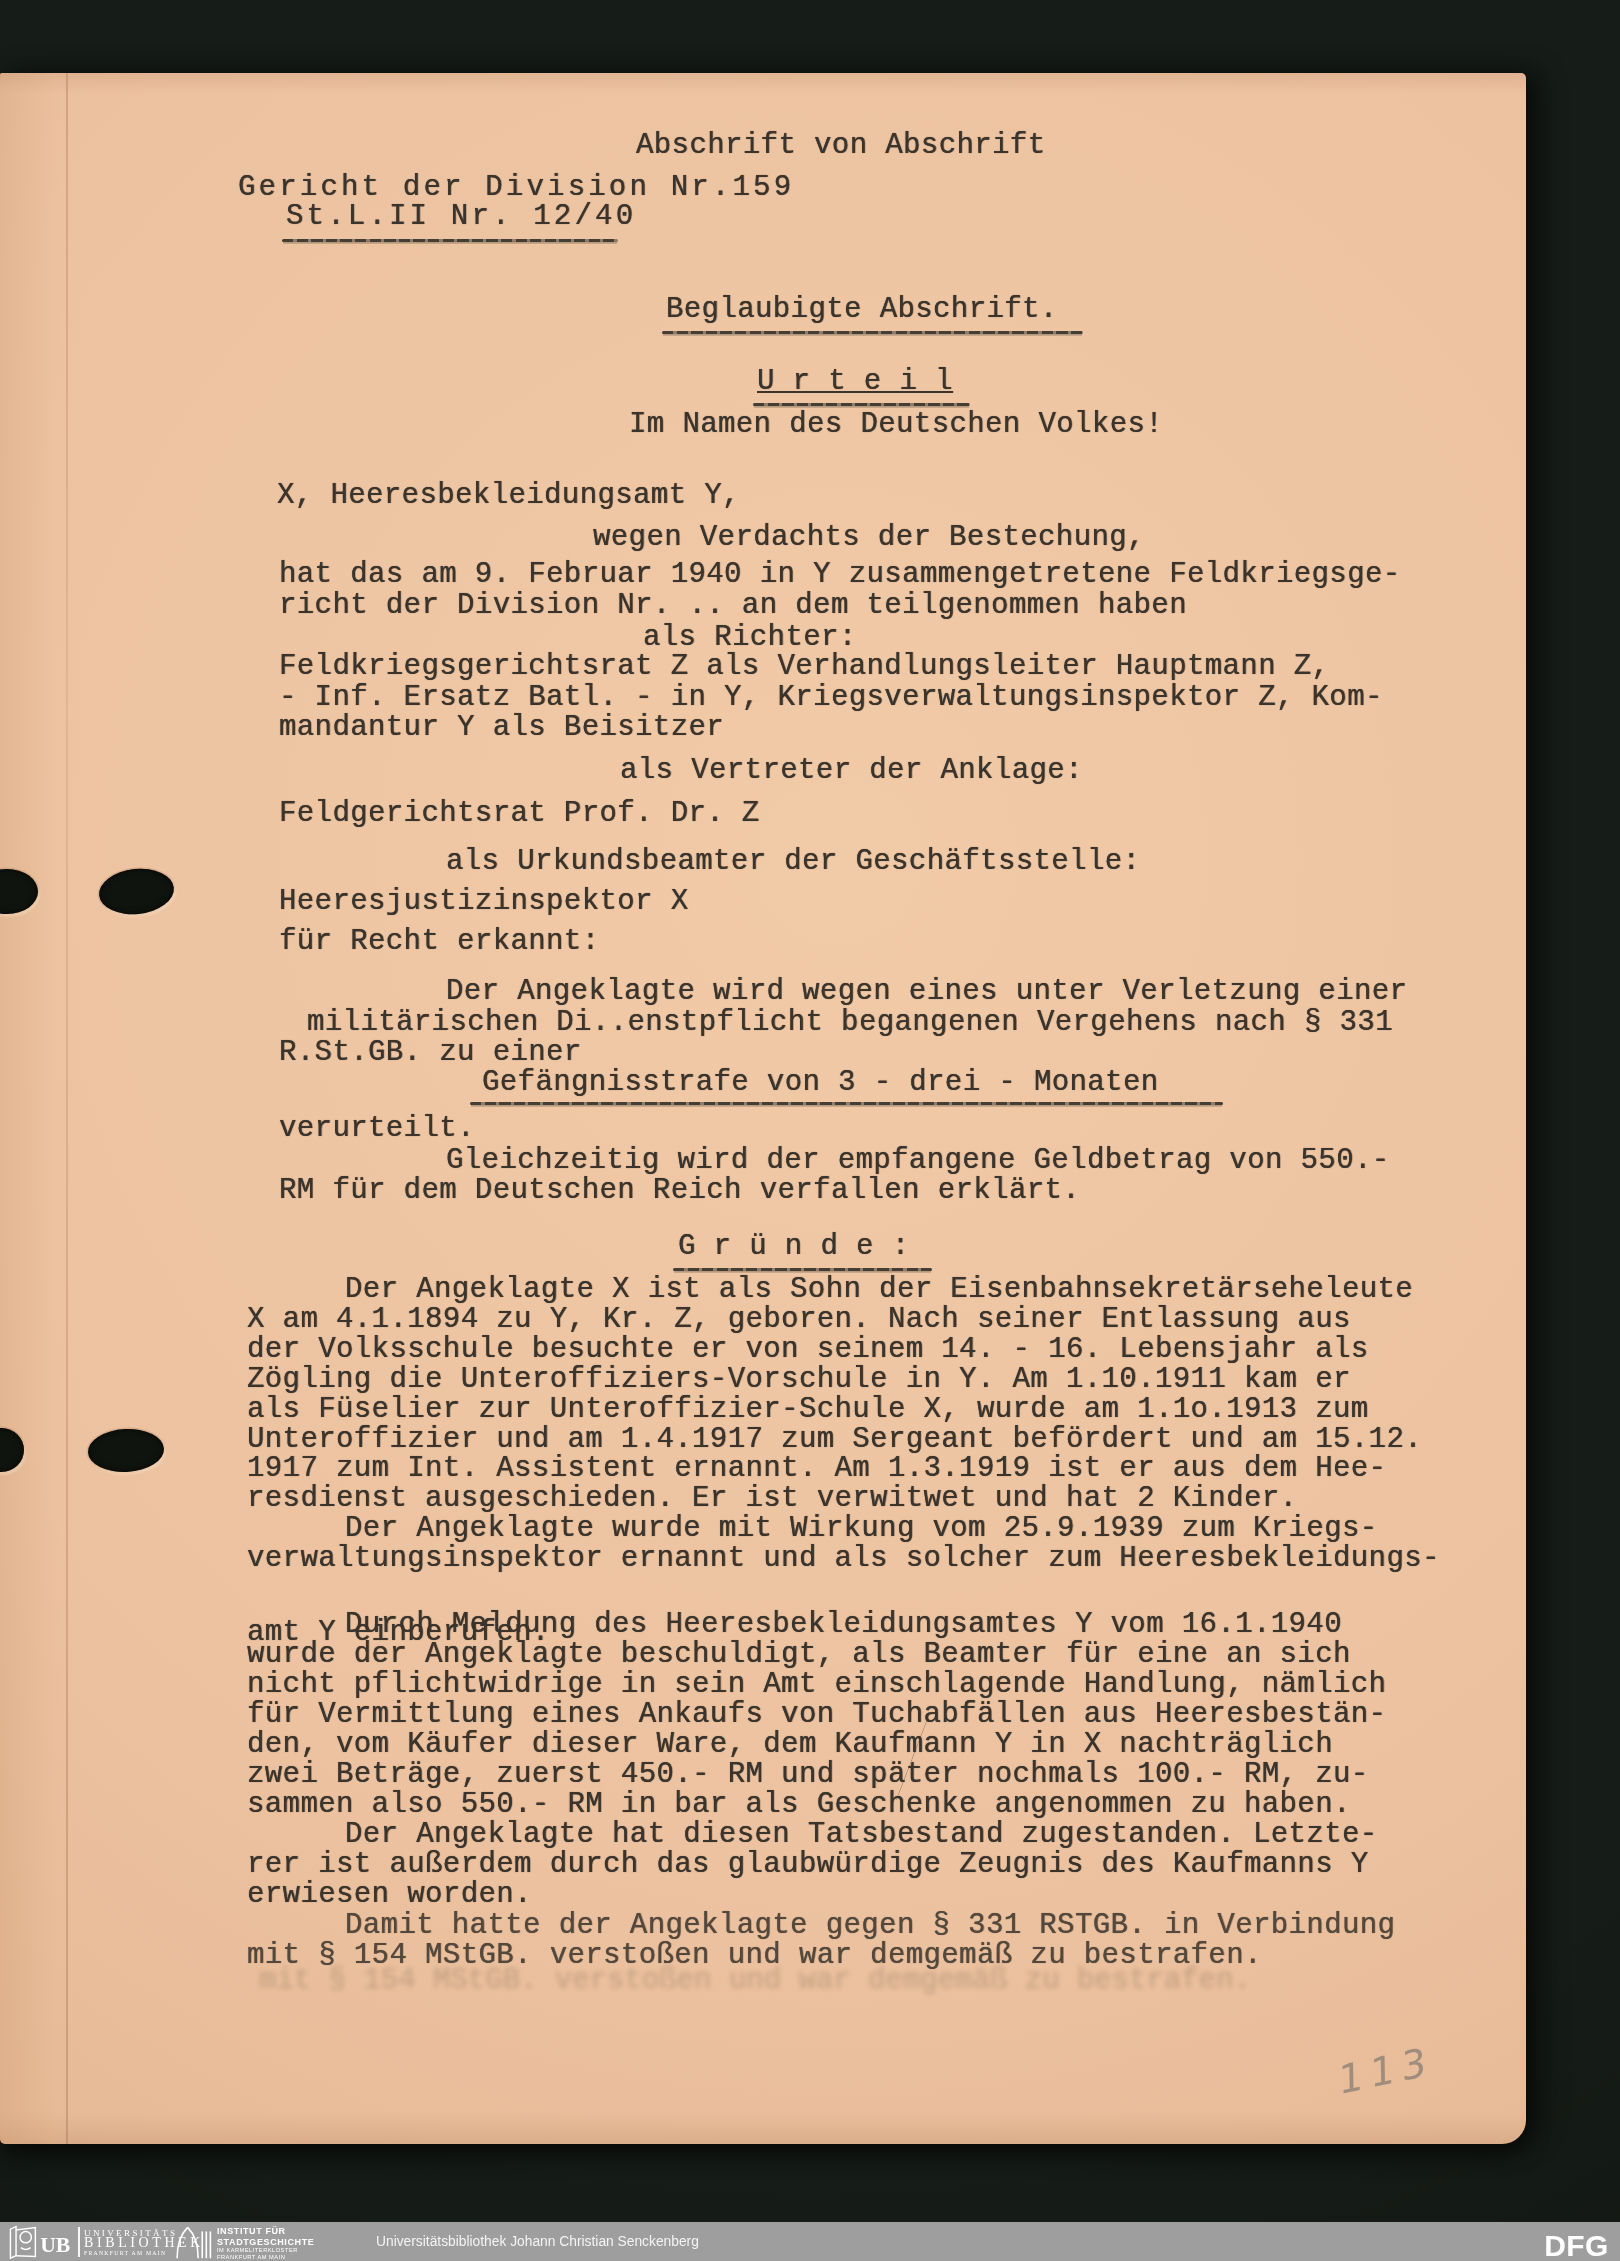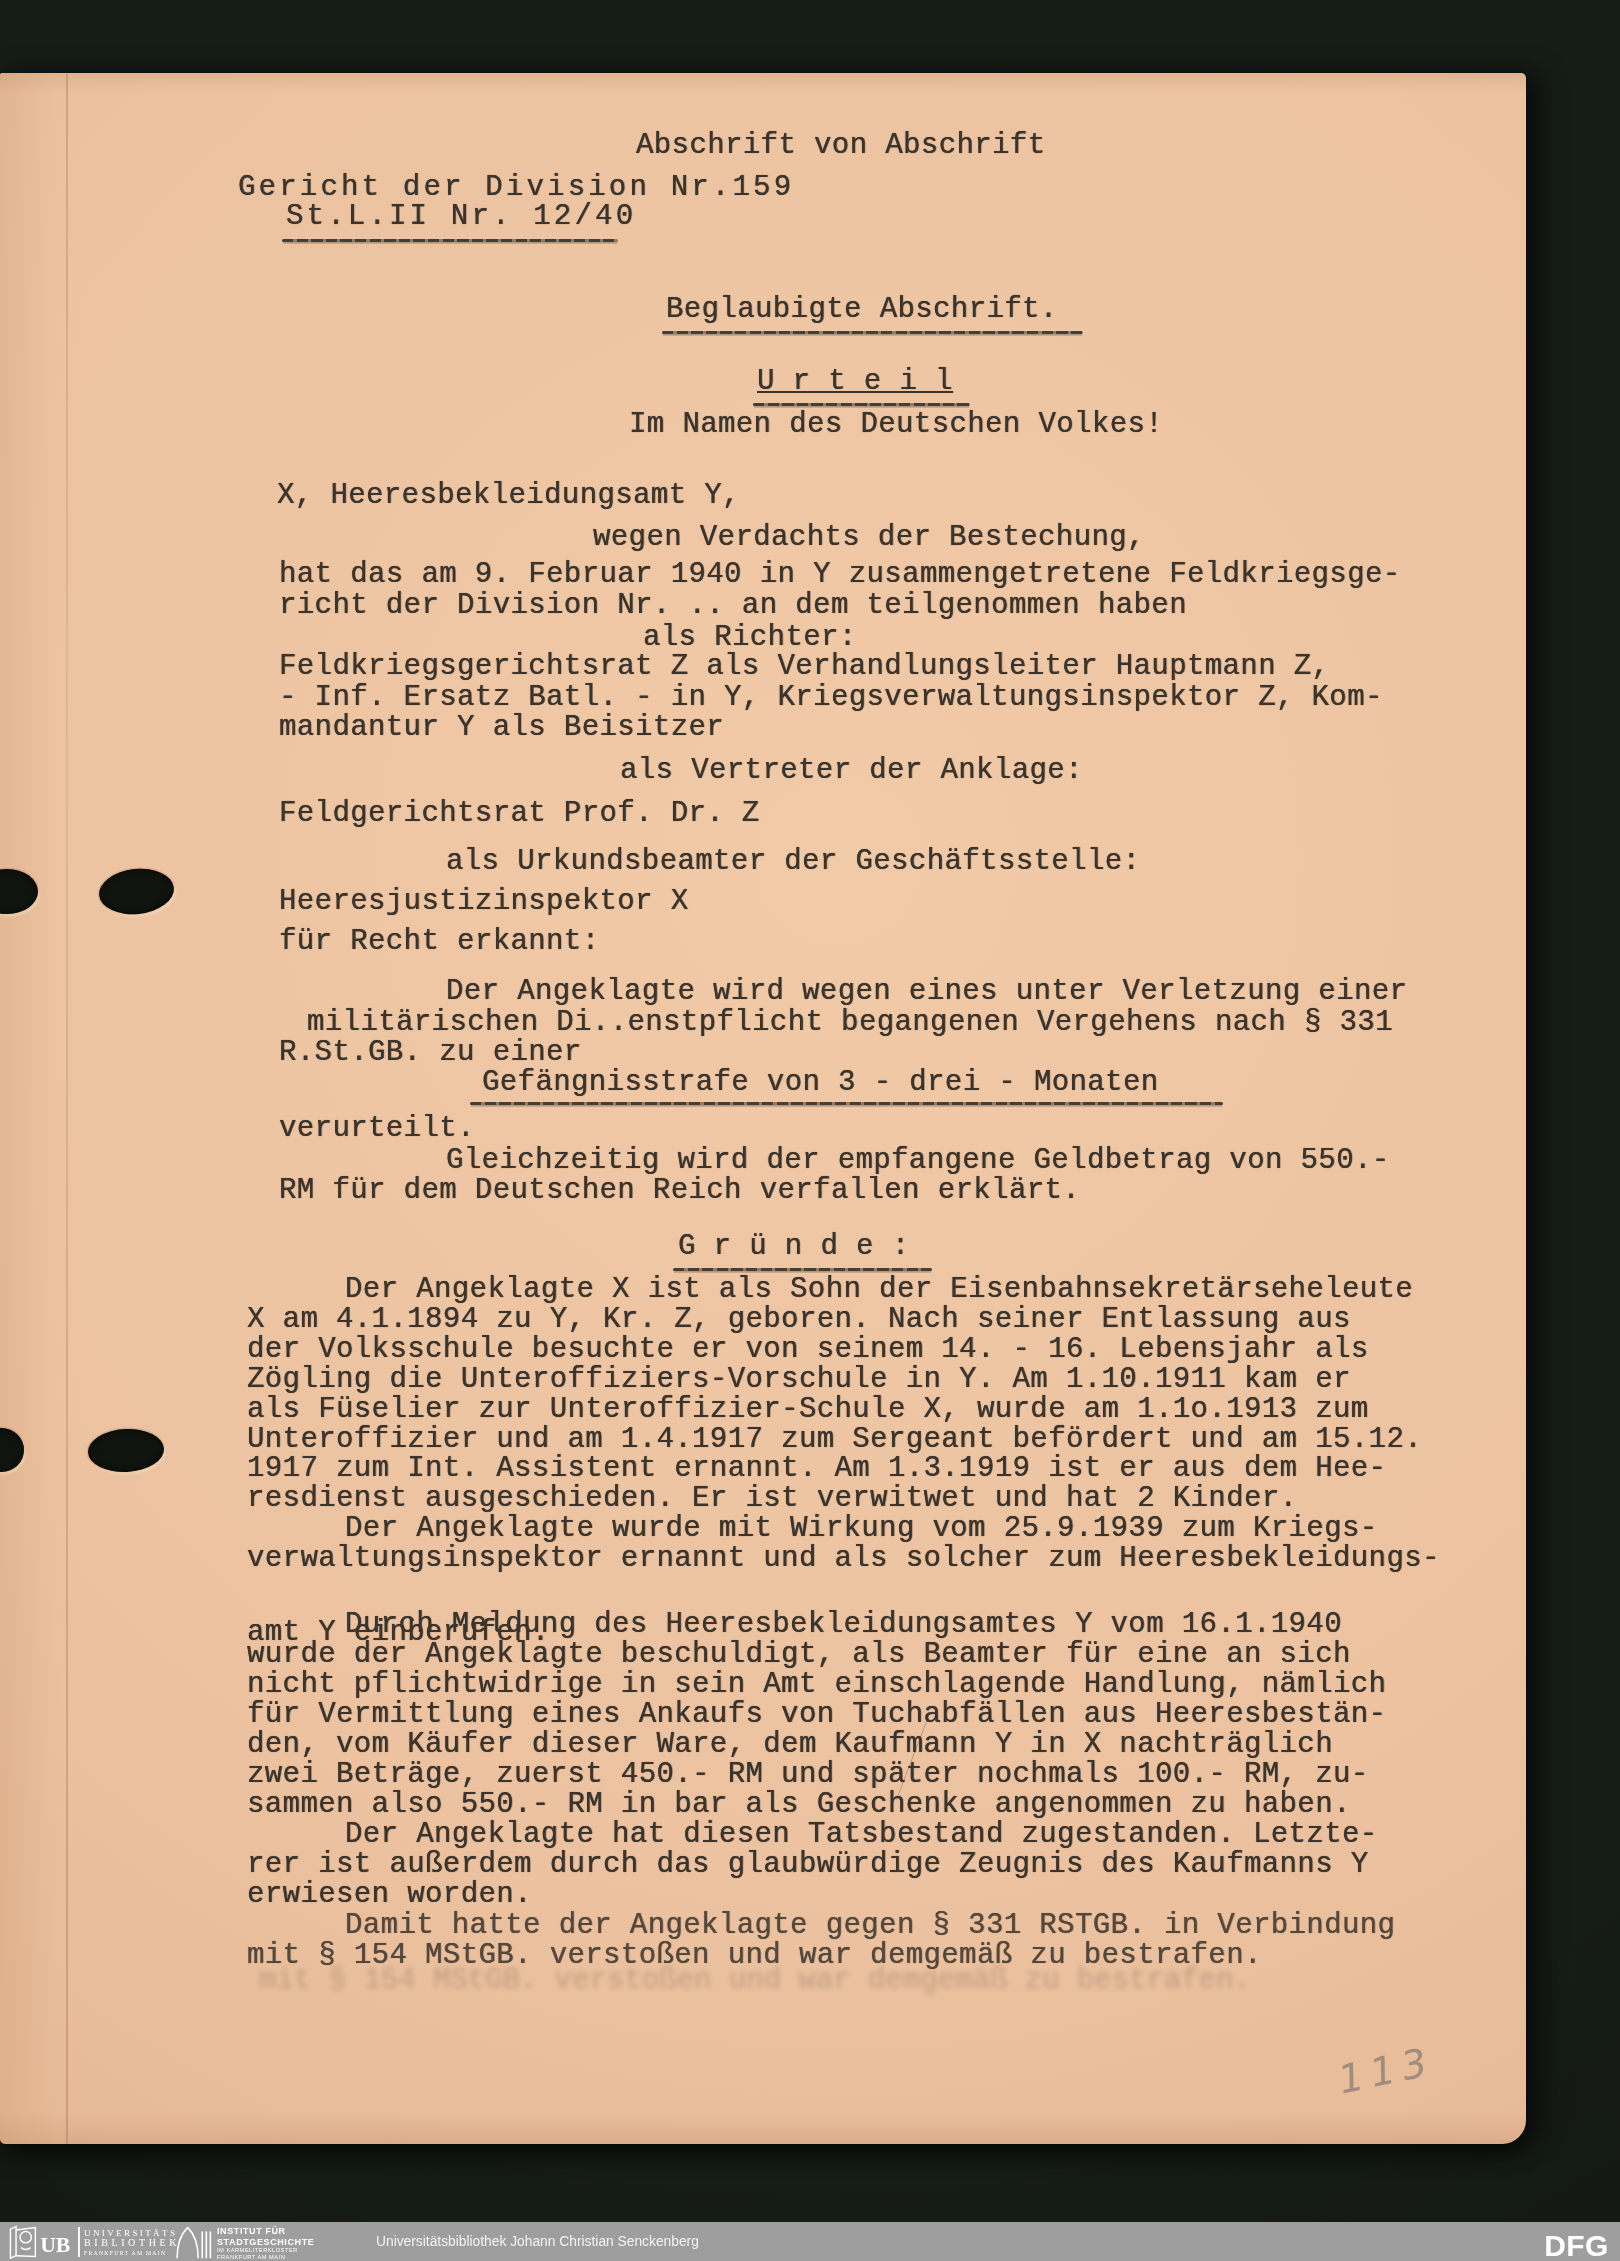--- a/index.html
+++ b/index.html
@@ -69,21 +69,21 @@
   
   footer{
     position:absolute;left:0;top:2222px;width:1620px;height:40px;
     background:#9e9e9e;
   }
   footer *{color:#fff;}
   .ub-emblem{position:absolute;left:8px;top:3.2px;}
   .footer-divider{position:absolute;left:78px;top:4.9px;width:1.6px;height:30px;background:rgba(255,255,255,.92);}
   .ub-text{position:absolute;left:84px;top:5.7px;font-family:"Liberation Serif", serif;}
   .ub-text .l1{font-size:9px;letter-spacing:2.4px;line-height:10.5px;}
-  .ub-text .l2{font-size:10px;letter-spacing:3.6px;line-height:10.5px;}
+  .ub-text .l2{font-size:14px;letter-spacing:3.6px;line-height:10.5px;}
   .ub-text .l3{font-size:5.7px;letter-spacing:1.3px;line-height:8px;}
   .ifs-emblem{position:absolute;left:173px;top:2.4px;}
   .ifs-text{position:absolute;left:217px;top:4px;font-family:"Liberation Sans", sans-serif;}
   .ifs-text .l1{font-size:9px;font-weight:bold;letter-spacing:0.6px;line-height:10.5px;}
   .ifs-text .l2{font-size:9px;font-weight:bold;letter-spacing:0.6px;line-height:10.5px;}
   .ifs-text .l3{font-size:5.7px;letter-spacing:0.5px;line-height:7.3px;}
   .ifs-text .l4{font-size:5.7px;letter-spacing:0.5px;line-height:7.3px;}
   .footer-center{position:absolute;left:376px;top:12px;font-size:13.8px;color:#f4f4f4;}
   .dfg{position:absolute;right:11.3px;top:6.5px;font-size:30px;font-weight:bold;letter-spacing:0.4px;}
 </style>

